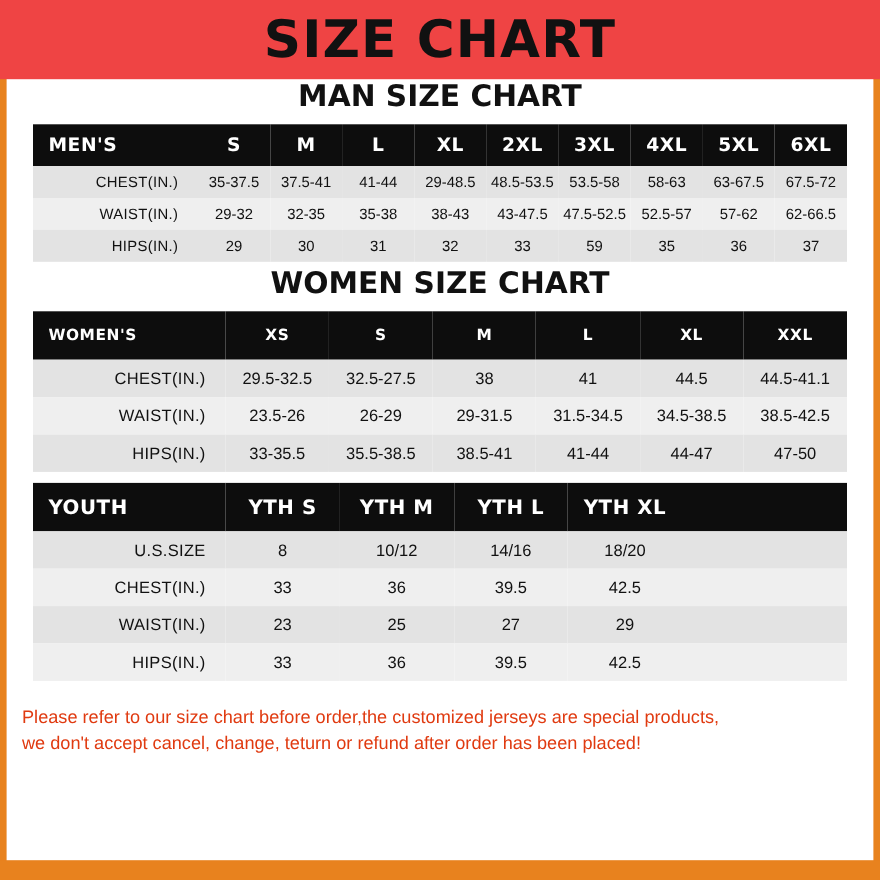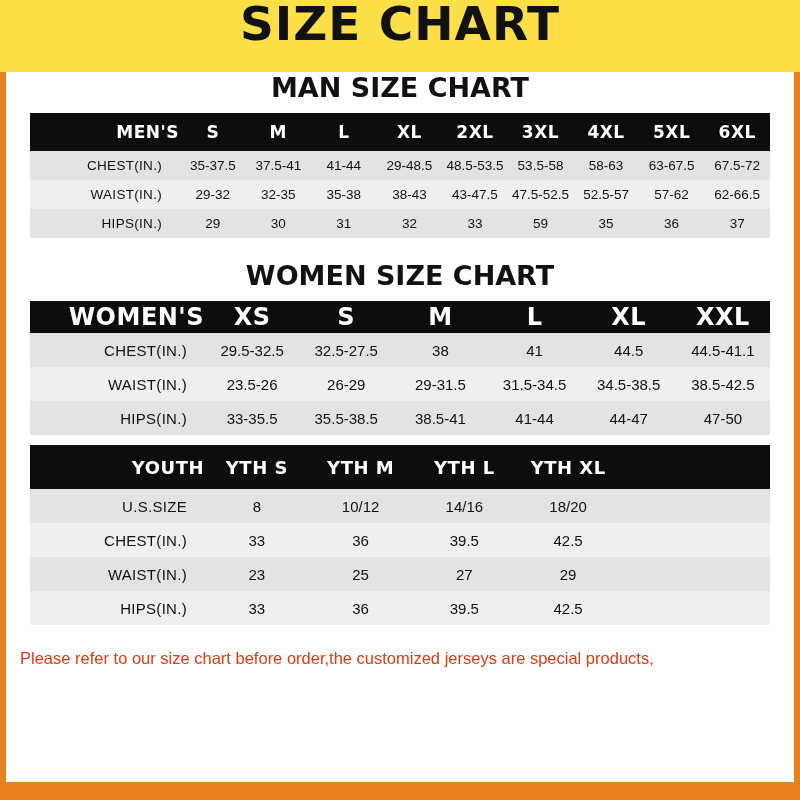--- a/index.html
+++ b/index.html
@@ -17,23 +17,24 @@
   .page {
     width: 800px;
     height: 800px;
     position: relative;
     background: #fff;
     border: 6px solid #e8821e;
     border-top: none;
     border-bottom: none;
   }
   .banner {
-    background: #fde047;
+    background: #ef4444;
     height: 72px;
     display: flex;
+    align-items: center;
     justify-content: center;
     position: relative;
     margin: 0 -6px;
   }
   .banner-title {
     font-family: "DejaVu Sans", sans-serif;
     font-weight: bold;
     font-size: 47px;
     letter-spacing: 1px;
     color: #111;
@@ -41,62 +42,62 @@
   }
   .section-title {
     text-align: center;
     font-family: "DejaVu Sans", sans-serif;
     font-weight: bold;
     font-size: 27px;
     color: #111;
     letter-spacing: 0px;
   }
   .t-man { }
-  .t-women { margin-top: 22px; }
+  .t-women { margin-top: 4px; }
   .t-youth { margin-top: 22px; }
 
   table {
     border-collapse: collapse;
     width: 740px;
     margin: 10px auto 0 auto;
     table-layout: fixed;
   }
   thead th {
     background: #0d0d0d;
     color: #ffffff;
     font-family: "DejaVu Sans", sans-serif;
     font-weight: bold;
     font-size: 17px;
     height: 38px;
     text-align: center;
     letter-spacing: 0.5px;
   }
   thead th.rowhead {
-    text-align: right;
+    text-align: left;
     padding-left: 14px;
     font-size: 17px;
   }
   tbody td {
     height: 29px;
     text-align: center;
     font-size: 13.5px;
     color: #111;
     font-family: "Liberation Sans", sans-serif;
   }
   tbody td.rowhead {
     font-size: 13.5px;
     letter-spacing: 0.3px;
     text-align: right;
     padding-right: 18px;
   }
   tbody tr.odd td { background: #e3e3e3; }
   tbody tr.even td { background: #efefef; }
 
   
-  .tbl-women thead th { font-size: 24px; height: 32px; }
+  .tbl-women thead th { font-size: 14px; height: 44px; }
   .tbl-women tbody td { height: 34px; font-size: 15px; }
   .tbl-women tbody td.rowhead { font-size: 15px; }
   .tbl-youth thead th { font-size: 18px; height: 44px; }
   .tbl-youth tbody td { height: 34px; font-size: 15px; }
   .tbl-youth tbody td.rowhead { font-size: 15px; }
 
   .footer-note {
     margin: 22px auto 0 auto;
     width: 760px;
     color: #e03a10;
@@ -293,16 +294,17 @@
         <td>36</td>
         <td>39.5</td>
         <td>42.5</td>
         <td></td>
       </tr>
     </tbody>
   </table>
 
   <div class="footer-note">
     <div>Please refer to our size chart before order,the customized jerseys are special products,</div>
+    <div>we don't accept cancel, change, teturn or refund after order has been placed!</div>
   </div>
 
   <div class="bottom-bar"></div>
 </div>
 
 </body></html>

